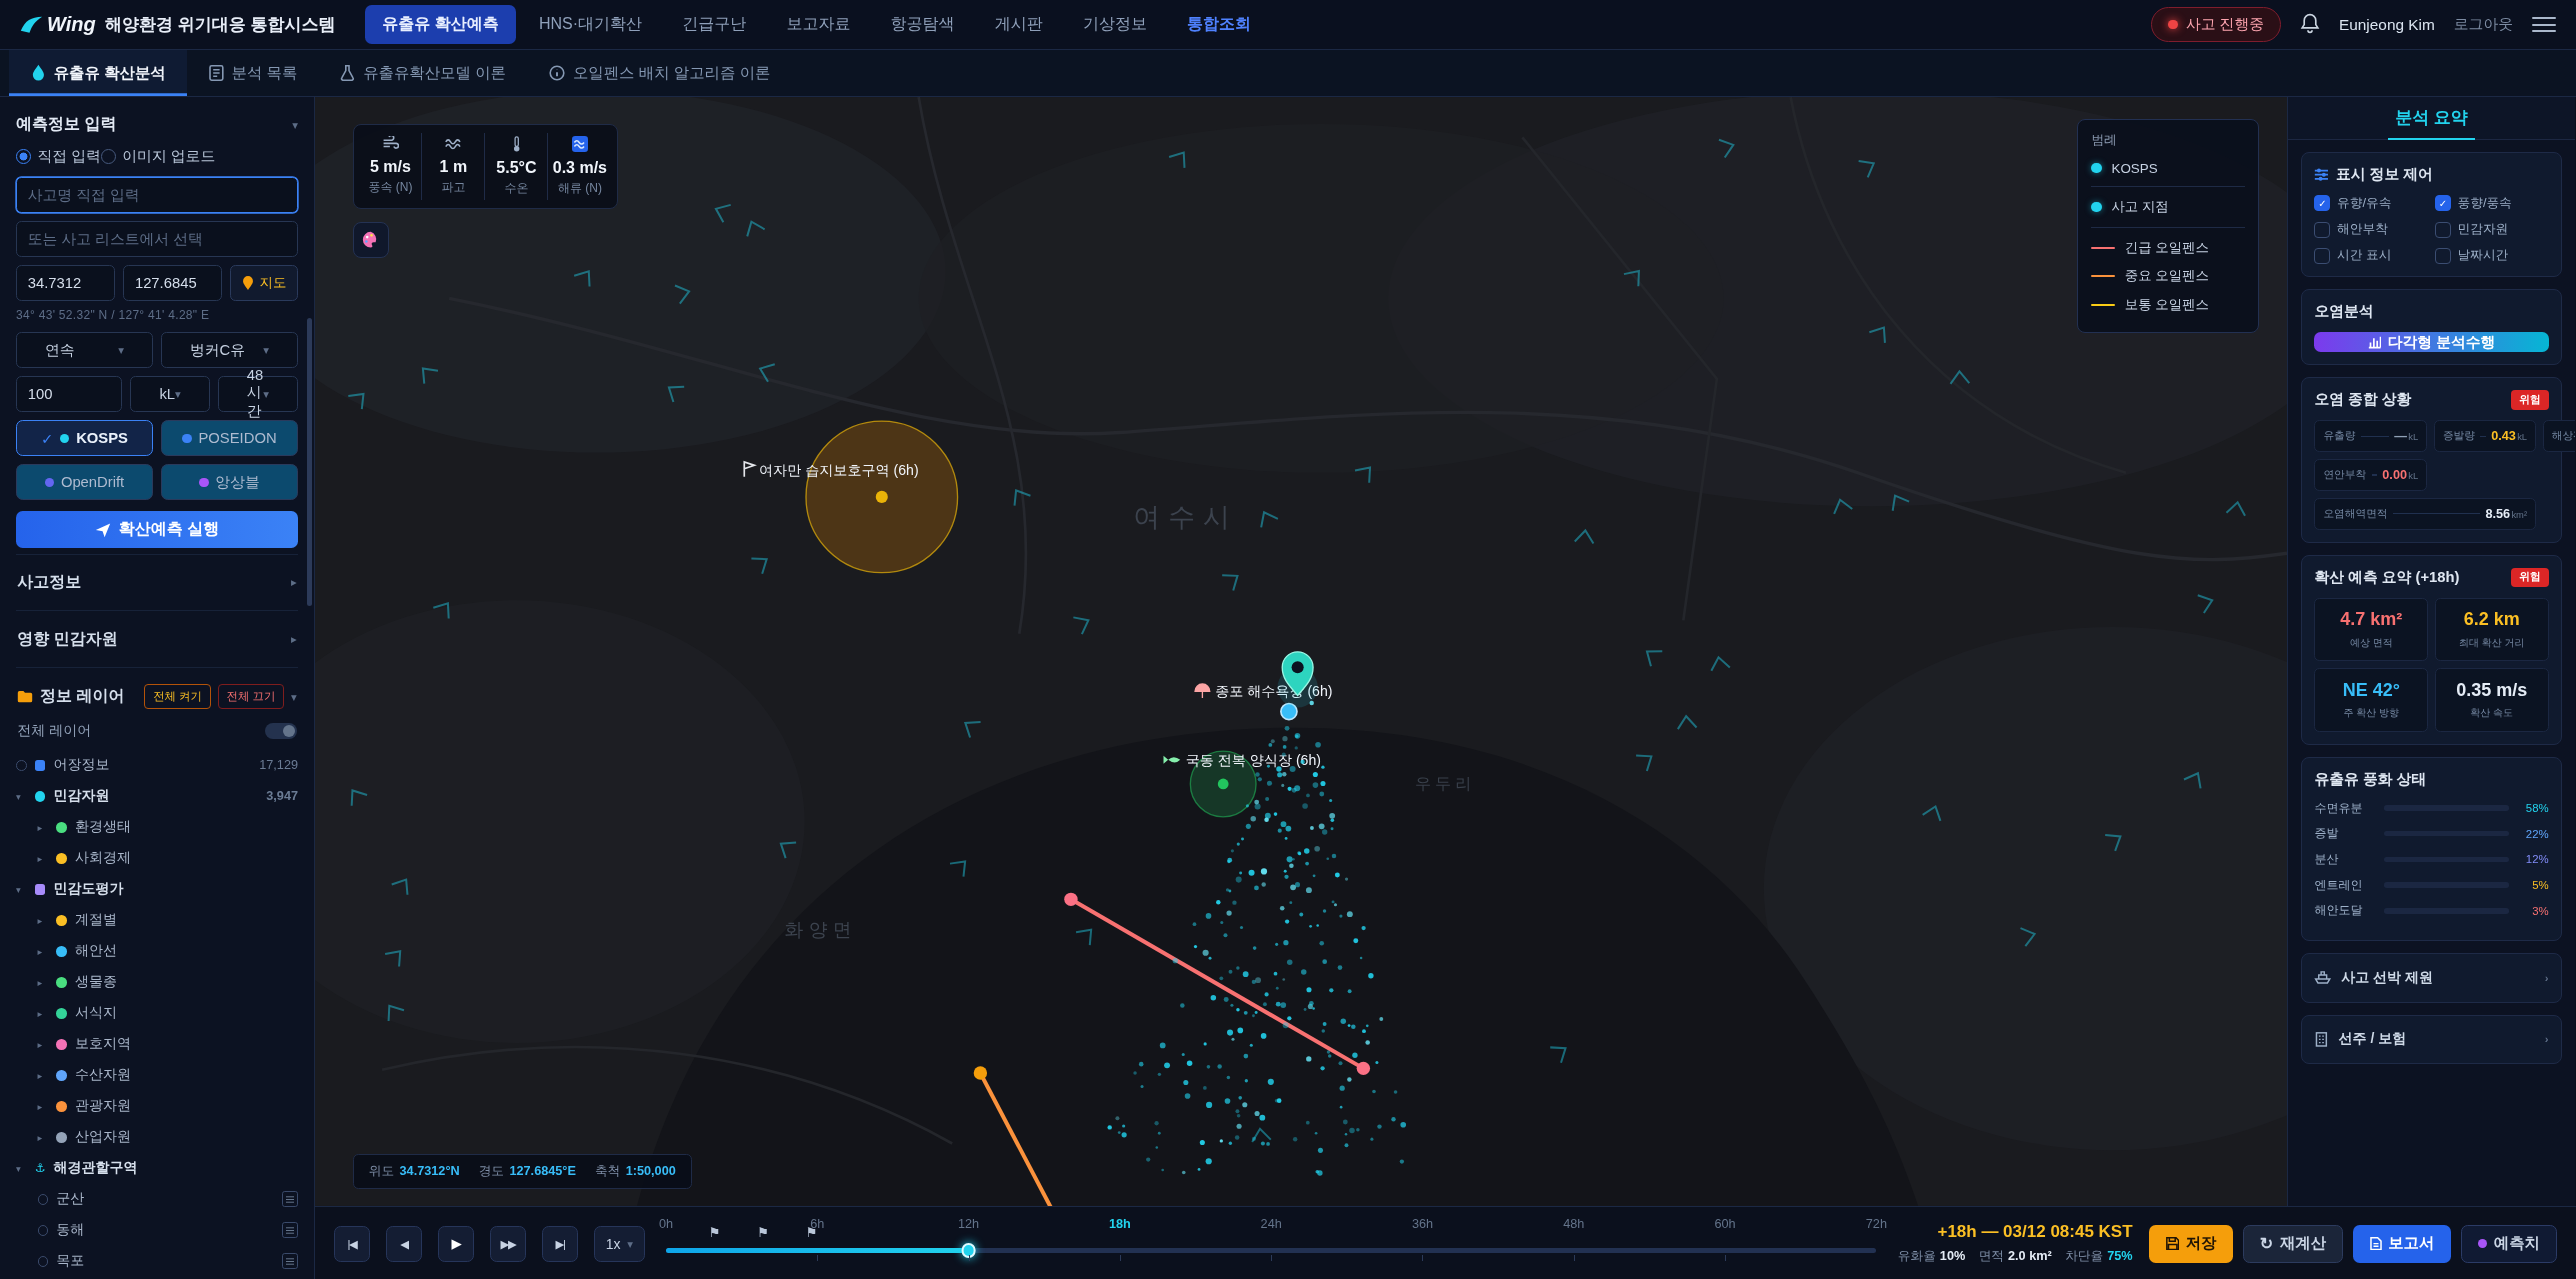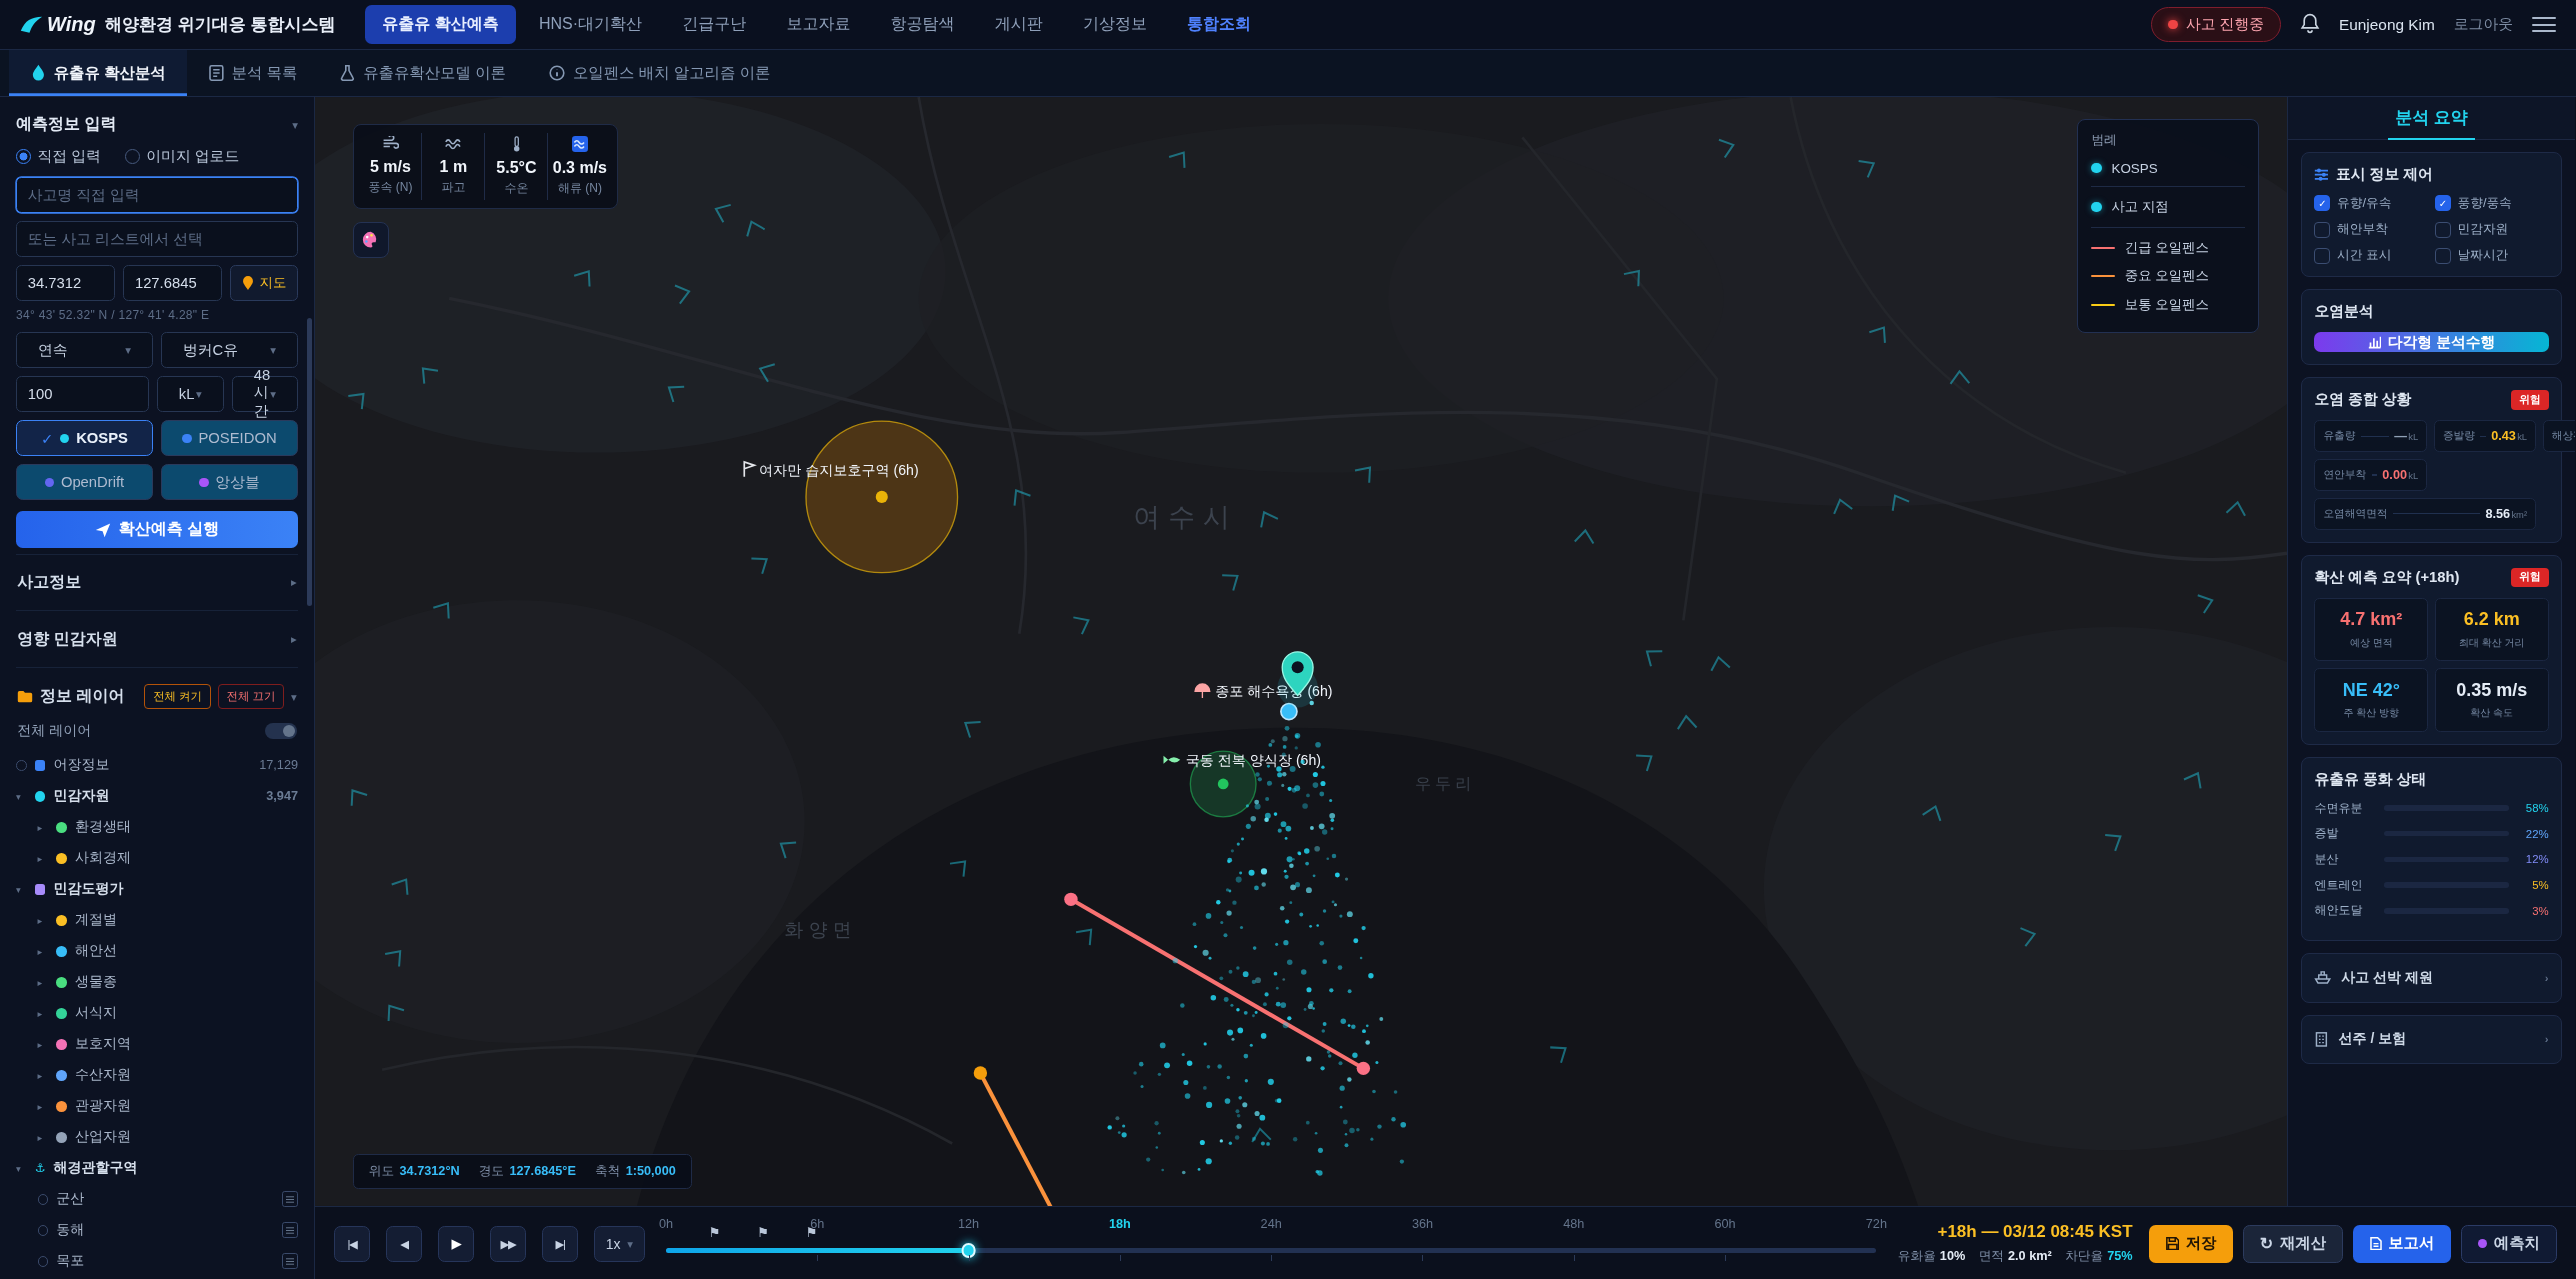--- a/index.html
+++ b/index.html
@@ -32,35 +32,35 @@
 
   
   .content { display:flex; height:1183px; }
   .center-col { flex:1; display:flex; flex-direction:column; }
   .mid { display:flex; height:1109px; }
 
   
   .left { width:315px; background:#0c1222; border-right:0.7px solid #1b2844; padding:12px 16px; position:relative; overflow:hidden; }
   .sec-h { display:flex; justify-content:space-between; align-items:center; font-size:16px; font-weight:bold; color:#e2e9f4; padding:5.4px 0 10.7px; }
   .car { color:#5d6d87; font-size:11.4px; }
-  .radio-row { display:flex; gap:24px; margin:1.3px 0 10.7px; font-size:14.8px; color:#b9c6d9;align-items:flex-end; }
+  .radio-row { display:flex; margin:1.3px 0 10.7px; font-size:14.8px; color:#b9c6d9;align-items:flex-end; }
   .radio-row label { display:flex; align-items:center; gap:6.7px; }
   .rdot { width:14.8px; height:14.8px; border-radius:50%; border:1.3px solid #475a7e; }
   .rdot.on { border-color:#3b82f6; background:radial-gradient(circle,#3b82f6 40%,transparent 46%); }
   .inp { width:100%; height:36px; background:#0a101d; border:0.7px solid #273653; border-radius:5.4px;
     color:#d5deeb; font-size:14.8px; padding:0 10.7px; margin-bottom:8px; outline:none; }
   .inp::placeholder { color:#5d6d87; }
   .inp.focus { border-color:#3b82f6; box-shadow:0 0 0 0.7px #3b82f6; }
   .row { display:flex; gap:8px; margin-bottom:8px; }
   .row .inp { margin-bottom:0; }
   .map-btn { height:36px; padding:0 10.7px; background:#111a2e; border:0.7px solid #2a3a5c; border-radius:5.4px;
     color:#fbbf24; font-size:13.4px; display:flex; align-items:center; gap:5.4px; white-space:nowrap; cursor:pointer;}
   .coord { font-size:12px; color:#5d6d87; margin:-1.3px 0 10.7px; letter-spacing:0.3px;}
   .select { flex:1; height:36px; background:#0a101d; border:0.7px solid #273653; border-radius:5.4px; color:#c7d2e2;
-    font-size:14.8px; display:flex; align-items:center; justify-content:space-between; padding:0 21px; cursor:pointer;}
+    font-size:14.8px; display:flex; align-items:center; justify-content:space-between; padding:0 28px; cursor:pointer;}
   .select.sm { flex:0 0 67px; }
   .chips { display:grid; grid-template-columns:1fr 1fr; gap:8px; margin:4px 0 10.7px; }
   .chip { height:36px; border:0.7px solid #2a3a5c; background:#0c4a6e; border-radius:6.7px; display:flex;
     align-items:center; justify-content:center; gap:6.7px; font-size:14.8px; color:#aebbd0; cursor:pointer;}
   .chip.sel { border-color:#3b82f6; background:#122448; color:#eaf1fb; font-weight:bold;}
   .cdot { width:9.4px; height:9.4px; border-radius:50%; }
   .run-btn { width:100%; height:37px; border:none; border-radius:6.7px; background:linear-gradient(90deg,#2563eb,#3b82f6);
     color:#fff; font-size:16px; font-weight:bold; display:flex; align-items:center; justify-content:center; gap:8px; cursor:pointer; margin:2.7px 0 5.4px;}
   .fold { display:flex; justify-content:space-between; align-items:center; padding:17.4px 1.3px; border-top:0.7px solid #172239;
     font-size:16px; font-weight:bold; color:#d6dfec; cursor:pointer; }

